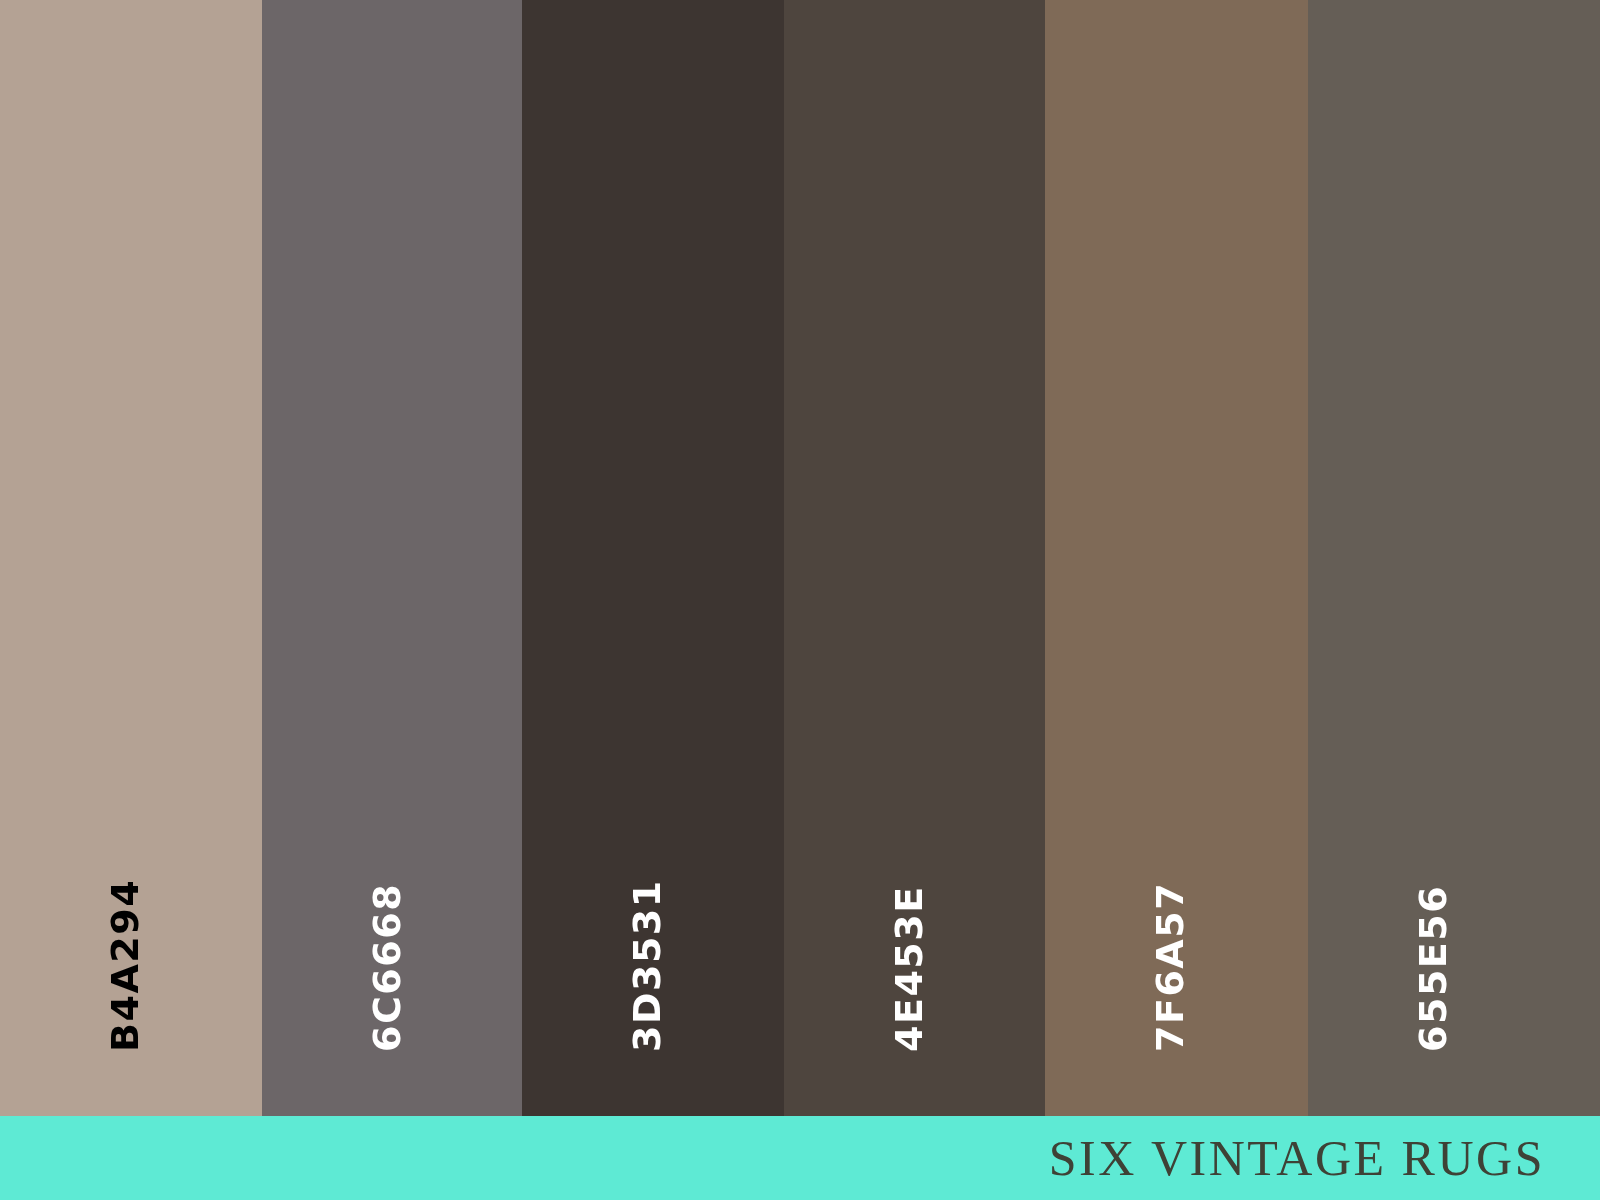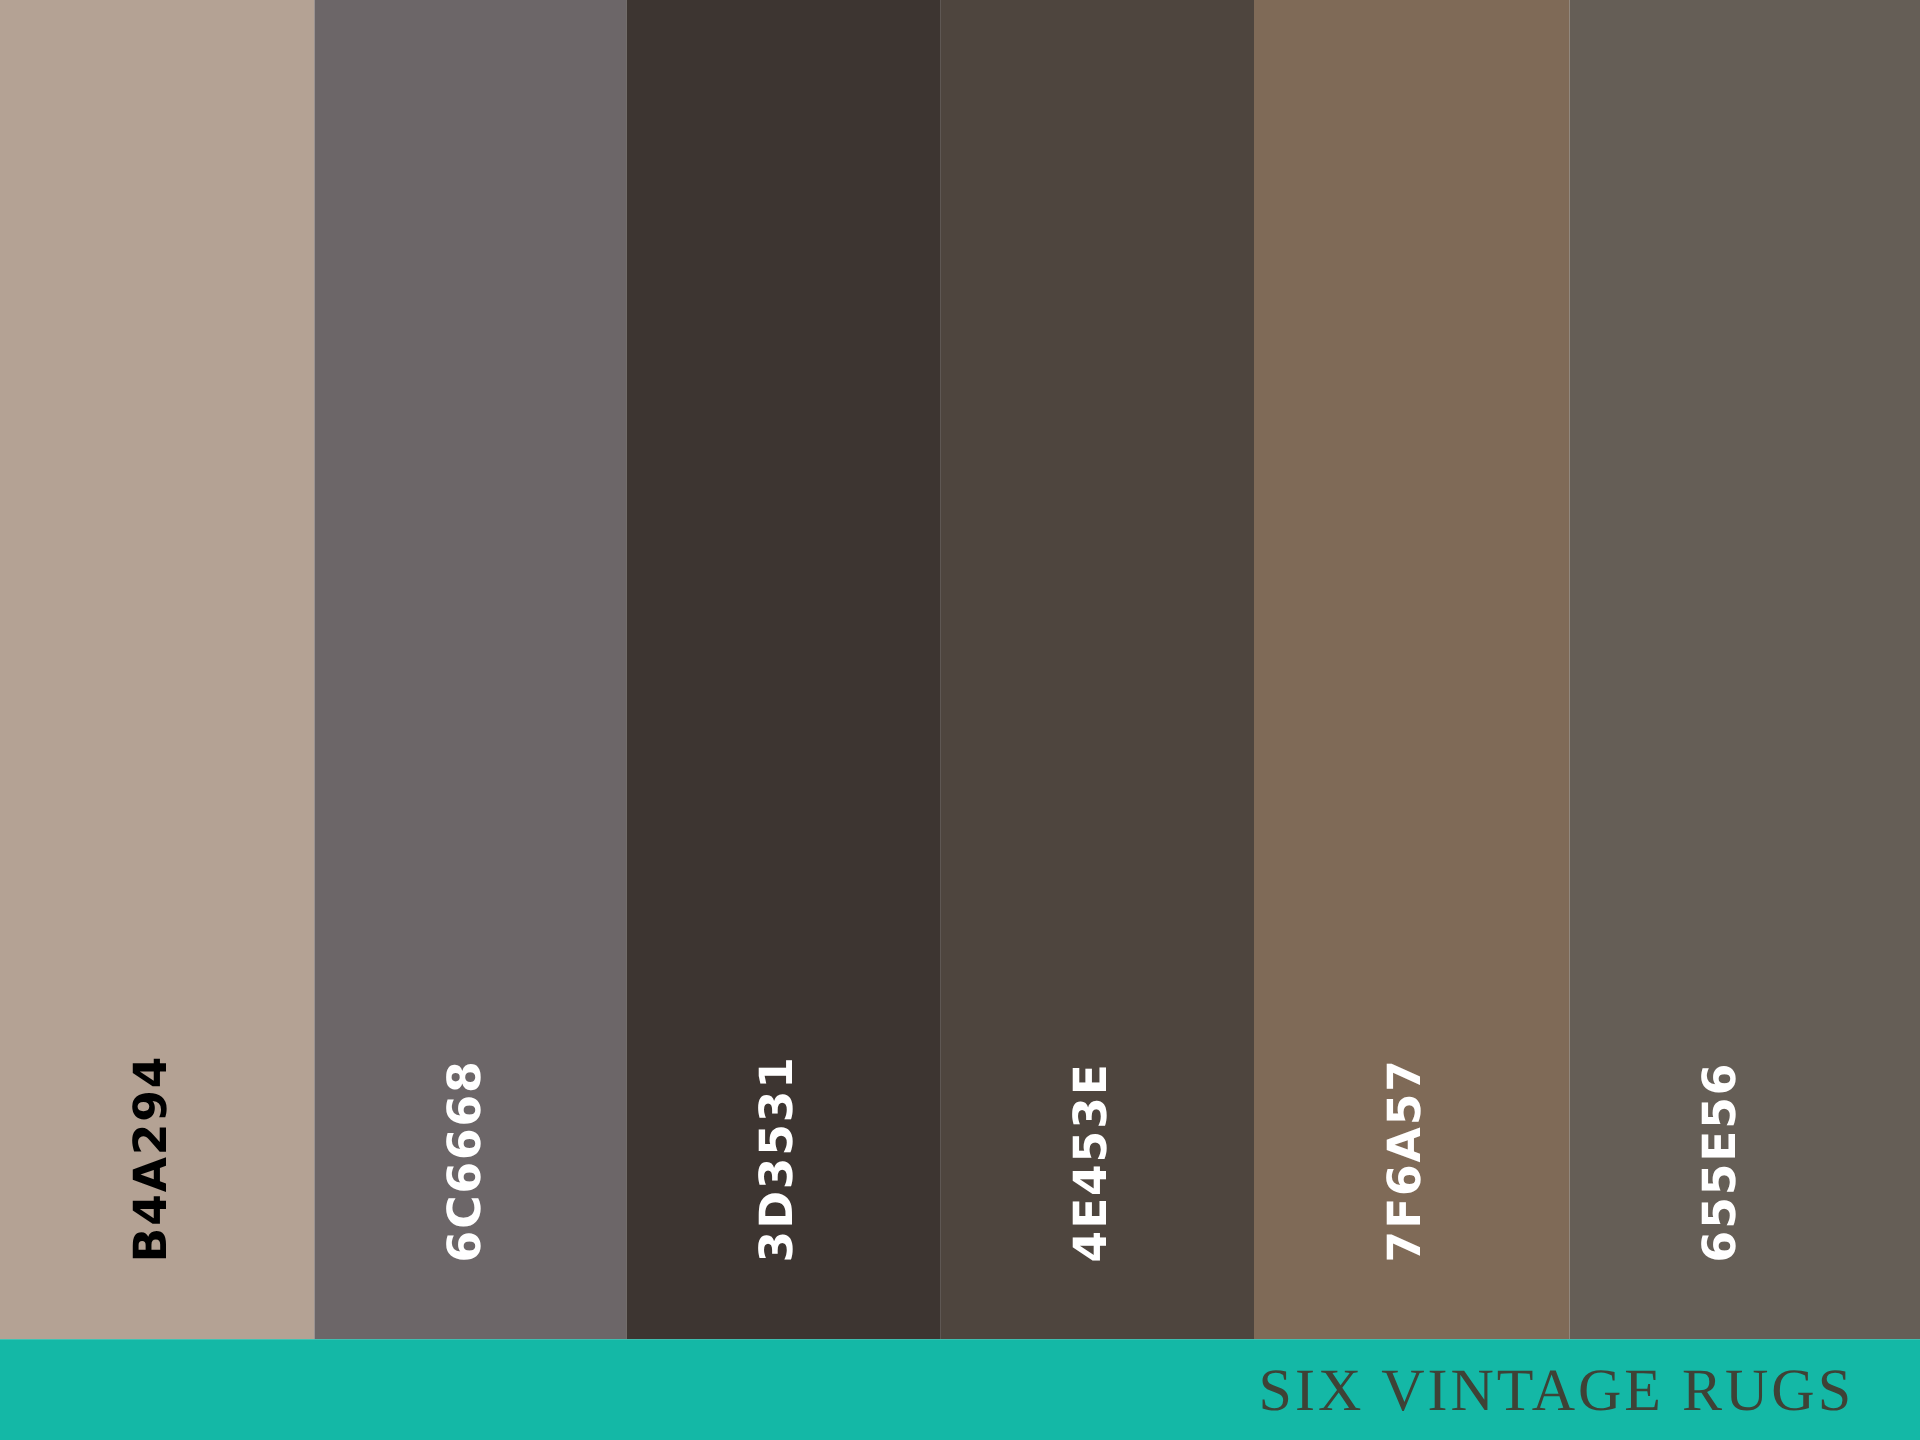--- a/index.html
+++ b/index.html
@@ -118,17 +118,17 @@
           <span class="swatch-label-text" style="color: rgb(255, 255, 255);">7F6A57</span>
         </div>
       </div>
       <div class="swatch" style="background: rgb(101, 94, 86); width: 292px; flex: 0 0 292px;">
         <div class="swatch-label">
           <span class="swatch-label-text" style="color: rgb(255, 255, 255);">655E56</span>
         </div>
       </div>
     </div>
 
-  <div id="footer-bar" style="background: #14b8a6; top: 1116px; height: 84px;">
+  <div id="footer-bar" style="background: #5eead4; top: 1116px; height: 84px;">
     <div id="brand-logo" style="color: rgb(62, 66, 54);">SIX VINTAGE RUGS</div>
   </div>
 
 </div>
 
 </body></html>

